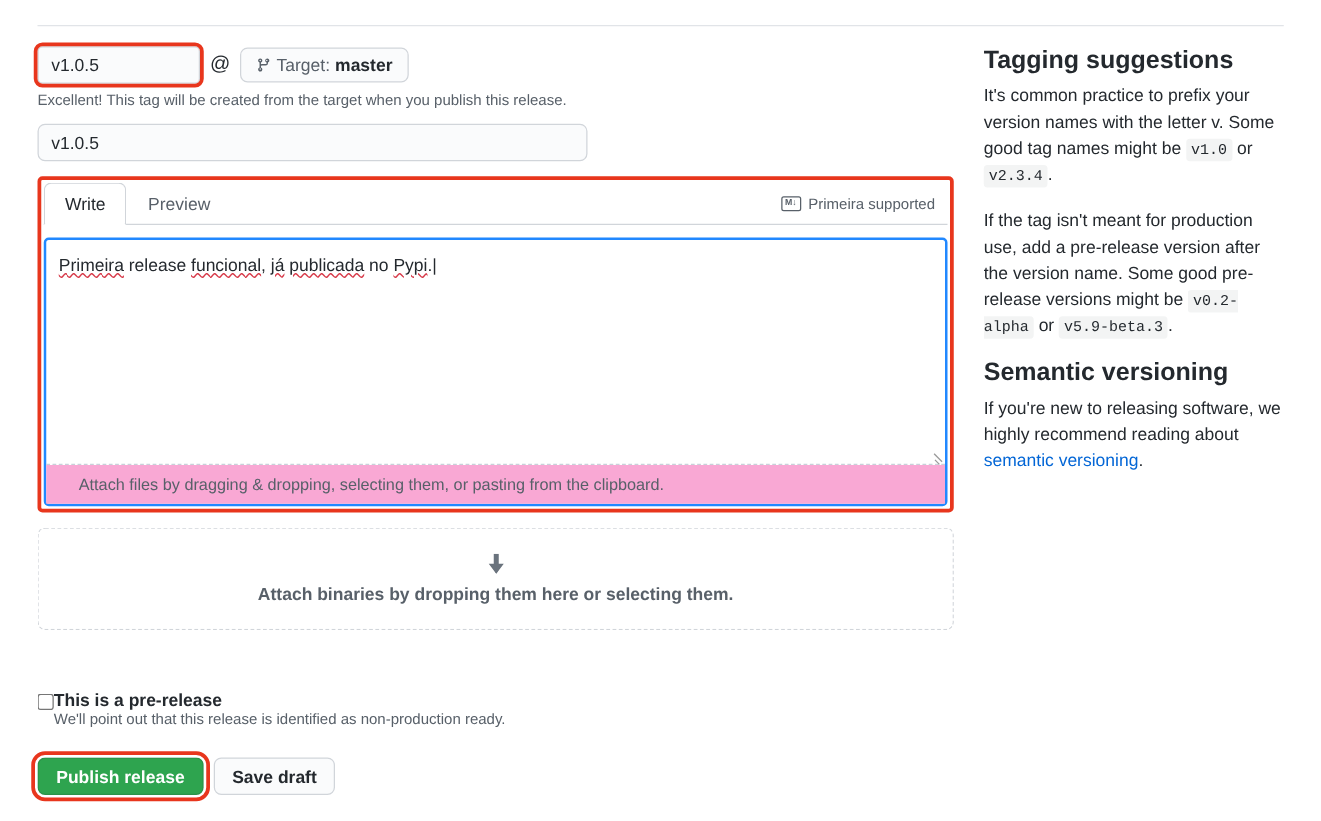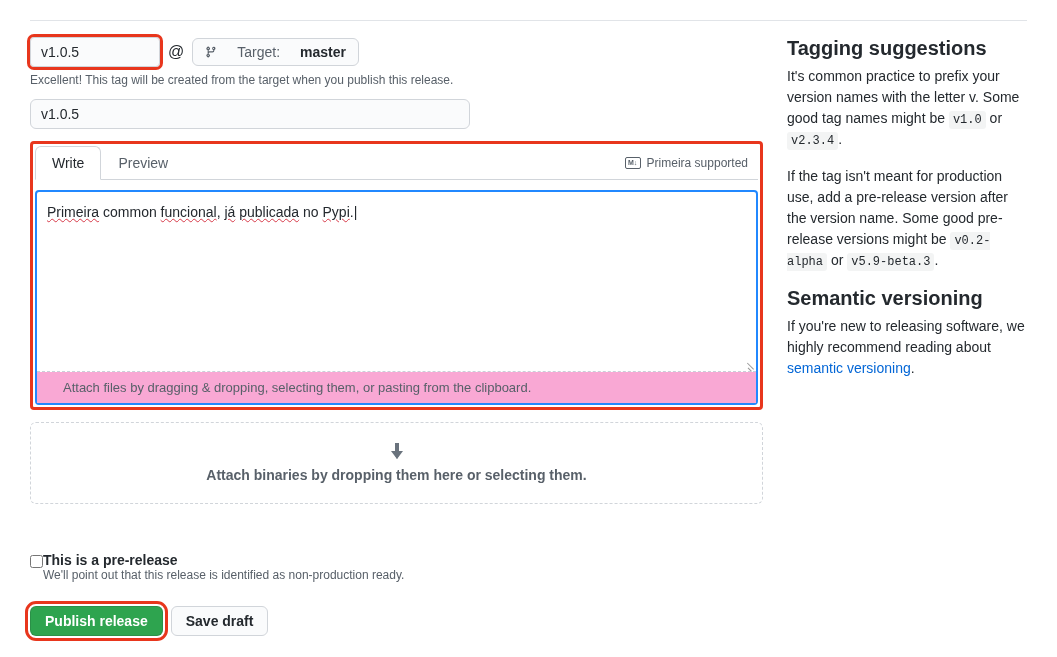--- a/index.html
+++ b/index.html
@@ -48,21 +48,21 @@
       outline-offset: 0;
       border-radius: 4px;
     }
     .at-sign {
       font-size: 16px;
       color: #24292e;
     }
     .target-btn {
       display: inline-flex;
       align-items: center;
-      gap: 20px;
+      gap: 4px;
       padding: 5px 12px;
       font-size: 14px;
       border: 1px solid #d1d5da;
       border-radius: 6px;
       background: #fafbfc;
       cursor: pointer;
     }
     .target-btn .branch-icon {
       width: 12px;
       height: 14px;
@@ -305,21 +305,21 @@
       <div class="tabs-row">
         <div class="tab active">Write</div>
         <div class="tab">Preview</div>
         <div class="markdown-info">
           <span class="md-icon">M↓</span>
           <span>Primeira supported</span>
         </div>
       </div>
       <div class="description-box">
         <div class="desc-text">
-          <span class="underlined">Primeira</span><span> common </span><span class="underlined">funcional</span><span>, </span><span class="underlined">já</span><span> </span><span class="underlined">publicada</span><span> no </span><span class="underlined">Pypi</span><span>.|</span>
+          <span class="underlined">Primeira</span><span> release </span><span class="underlined">funcional</span><span>, </span><span class="underlined">já</span><span> </span><span class="underlined">publicada</span><span> no </span><span class="underlined">Pypi</span><span>.|</span>
           <div class="resize-handle"></div>
         </div>
         <div class="attach-hint">Attach files by dragging &amp; dropping, selecting them, or pasting from the clipboard.</div>
       </div>
     </div>
 
     <div class="binary-drop">
       <svg class="arrow-down" viewBox="0 0 14 16">
           <path d="M7 0v9H3l4 7 4-7H7V0H5v0z" transform="translate(0,0)"></path>
           <path d="M5 0h4v8h4l-6 8-6-8h4z"></path>

